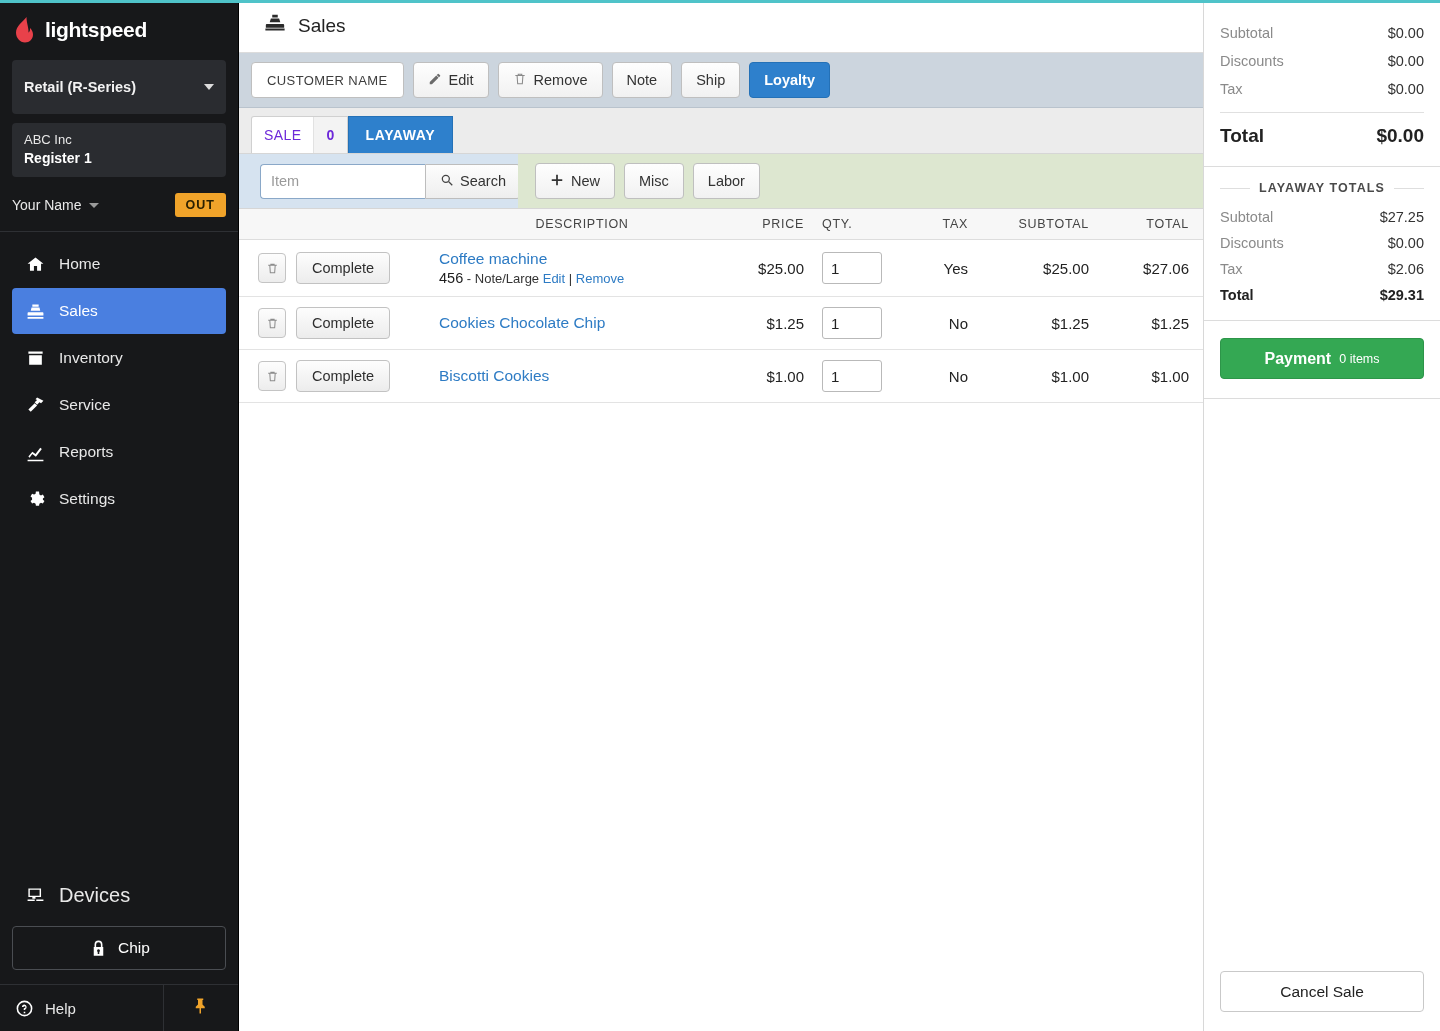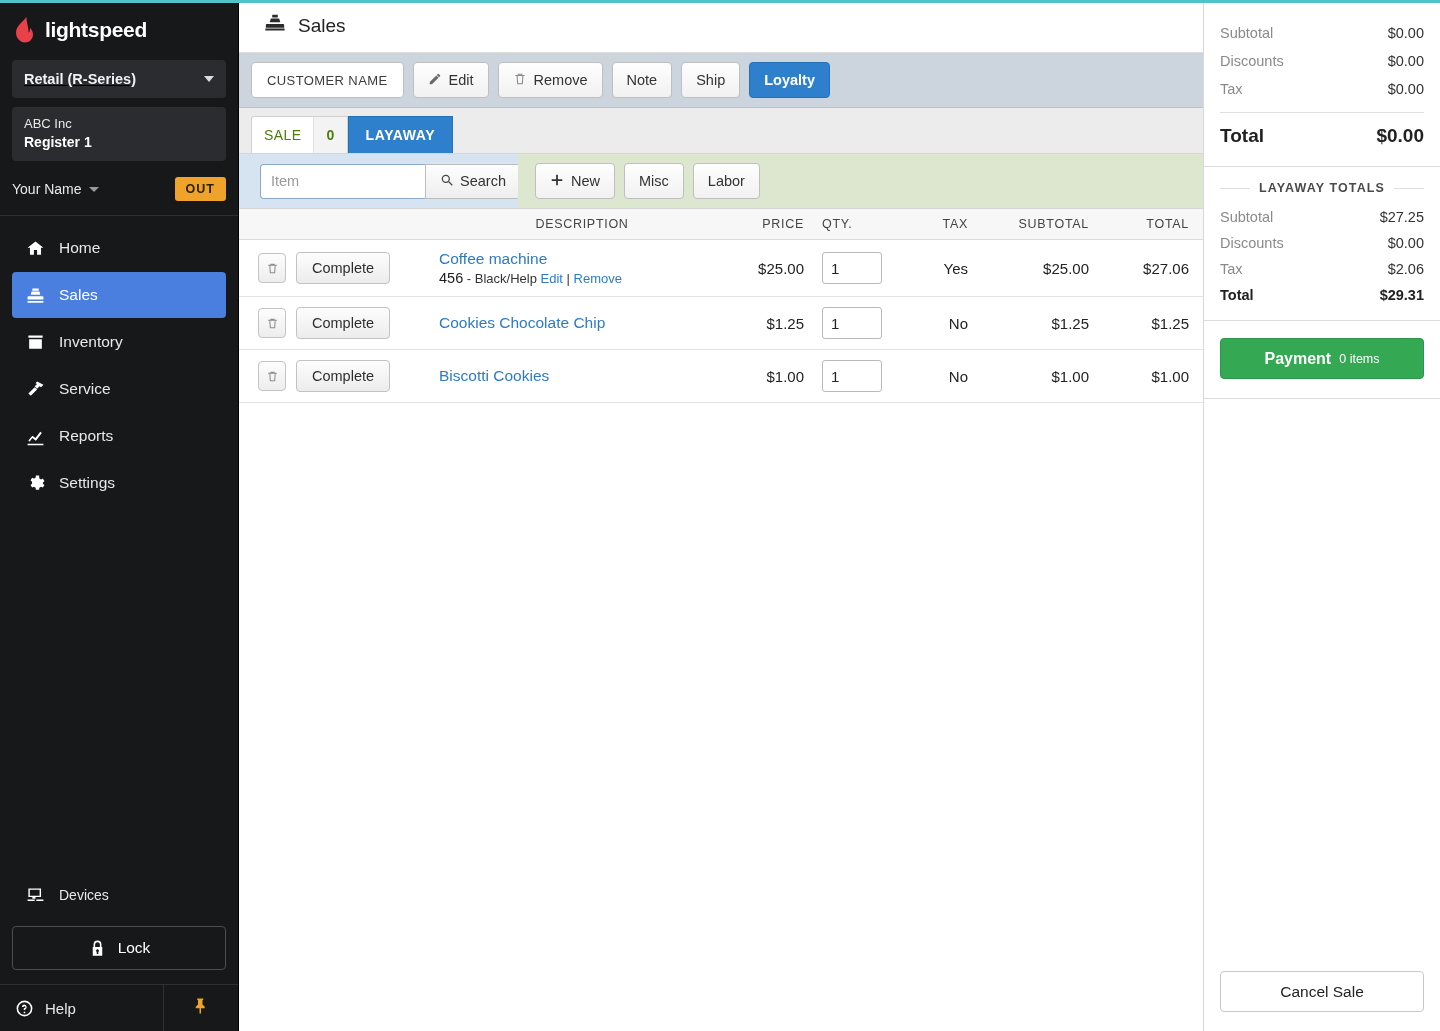--- a/index.html
+++ b/index.html
@@ -26,23 +26,23 @@
   .brand {
     height: 55px; display: flex; align-items: center; gap: 9px;
     padding: 0 0 0 14px; margin-top: 2px;
   }
   .brand-mark { width: 22px; height: 25px; flex: 0 0 22px; }
   .brand-text {
     color: #ffffff; font-size: 21px; font-weight: 700; letter-spacing: -0.3px;
   }
   .side-pad { padding: 0 12px; }
   .store-select {
-    height: 38px; background: #2a2c30; border-radius: 4px;
+    height: 54px; background: #2a2c30; border-radius: 4px;
     display: flex; align-items: center; justify-content: space-between;
-    padding: 0 12px; margin-top: 3px; cursor: pointer; text-decoration: underline;
+    padding: 0 12px; margin-top: 3px; cursor: pointer;
   }
   .store-select .label { color: #f2f2f2; font-size: 14.5px; font-weight: 600; }
   .caret { width: 0; height: 0; border-left: 5px solid transparent;
            border-right: 5px solid transparent; border-top: 6px solid #dcdcdc; }
   .register-box {
     background: #2a2c30; border-radius: 4px; margin-top: 9px;
     padding: 9px 12px 11px 12px; cursor: pointer;
   }
   .register-box .r1 { color: #e8e8e8; font-size: 13px; margin-bottom: 3px; }
   .register-box .r2 { color: #ffffff; font-size: 14px; font-weight: 700; }
@@ -70,21 +70,21 @@
   .nav-item.active { background: #4a7fe0; }
   .nav-item.active span.lbl { color: #ffffff; }
   .nav-ico { width: 20px; height: 20px; flex: 0 0 20px;
              display: flex; align-items: center; justify-content: center; }
   .nav-ico svg { width: 19px; height: 19px; fill: #ffffff; }
   .sb-spacer { flex: 1 1 auto; }
   .devices-row {
     display: flex; align-items: center; gap: 14px; height: 46px;
     padding: 0 0 0 25px; cursor: pointer;
   }
-  .devices-row span.lbl { color: #e8e8e8; font-size: 14px; }
+  .devices-row span.lbl { color: #e8e8e8; font-size: 20px; }
   .lock-btn {
     margin: 8px 12px 14px 12px; height: 44px; border: 1px solid #4a4d52;
     border-radius: 4px; display: flex; align-items: center; justify-content: center;
     gap: 10px; cursor: pointer;
   }
   .lock-btn span.lbl { color: #ffffff; font-size: 15.5px; }
   .footer-bar {
     height: 47px; border-top: 1px solid #2e3034; display: flex; align-items: stretch;
   }
   .help-cell {
@@ -131,21 +131,21 @@
   .tabsbar {
     height: 46px; flex: 0 0 46px; background: #ececec;
     display: flex; align-items: flex-end; padding: 0 0 0 12px;
     border-bottom: 1px solid #d6d6d6;
   }
   .tab {
     height: 37px; display: flex; align-items: center; cursor: pointer;
     font-size: 14px; letter-spacing: 0.4px;
   }
   .tab.sale {
-    background: #fff; color: #4d7c0f; border: 1px solid #d0d0d0;
+    background: #fff; color: #6d28d9; border: 1px solid #d0d0d0;
     border-bottom: none; border-top-left-radius: 3px;
   }
   .tab.sale .t-name { padding: 0 12px; }
   .tab.sale .t-count {
     padding: 0 12px; border-left: 1px solid #e2e2e2; background: #f3f3f3;
     align-self: stretch; display: flex; align-items: center; font-weight: 600;
   }
   .tab.layaway {
     background: #2e80cc; color: #fff; font-weight: 700; padding: 0 17px;
     border: 1px solid #2471b7; border-bottom: none; letter-spacing: 0.6px;
@@ -378,21 +378,21 @@
       </span>
       <span class="lbl">Devices</span>
     </div>
 
     <div class="lock-btn">
       <span class="nav-ico">
         <svg viewBox="0 0 24 24">
             <path d="M12 2a5 5 0 00-5 5v3H6v11h12V10h-1V7a5 5 0 00-5-5zm0 2a3 3 0 013 3v3H9V7a3 3 0 013-3zm0 9a1.8 1.8 0 011 3.3V19h-2v-2.7A1.8 1.8 0 0112 13z"></path>
           </svg>
       </span>
-      <span class="lbl">Lock</span>
+      <span class="lbl">Chip</span>
     </div>
 
     <div class="footer-bar">
       <div class="help-cell">
         <span class="nav-ico">
           <svg viewBox="0 0 24 24">
               <path d="M12 2a10 10 0 100 20 10 10 0 000-20zm0 2a8 8 0 110 16 8 8 0 010-16zm0 3a3.2 3.2 0 00-3.2 3.2h2A1.2 1.2 0 1112 11.4c-.6 0-1 .4-1 1V14h2v-1a3.2 3.2 0 00-1-6zm-1 9h2v2h-2v-2z"></path>
             </svg>
         </span>
         <span class="lbl">Help</span>
@@ -499,21 +499,21 @@
                 <svg viewBox="0 0 24 24" width="13" height="13" fill="none" stroke="#8c8c8c" stroke-width="1.9">
                     <path d="M4 6h16M9 6V4h6v2M7 6l1 14h8l1-14"></path>
                   </svg>
               </span>
               <button class="complete-btn">Complete</button>
             </div>
           </td>
           <td class="c-desc">
             <div class="it-name">Coffee machine</div>
             <div class="it-sub">
-              <span class="sku">456</span><span class="vari"> - </span><span class="vari">Black/Help</span>
+              <span class="sku">456</span><span class="vari"> - </span><span class="vari">Note/Large</span>
               <a>Edit</a>
               <span>|</span>
               <a>Remove</a>
             </div>
           </td>
           <td class="c-price">$25.00</td>
           <td class="c-qty">
             <input class="qty-input" type="text" value="1" style="">
           </td>
           <td class="c-tax">Yes</td>

